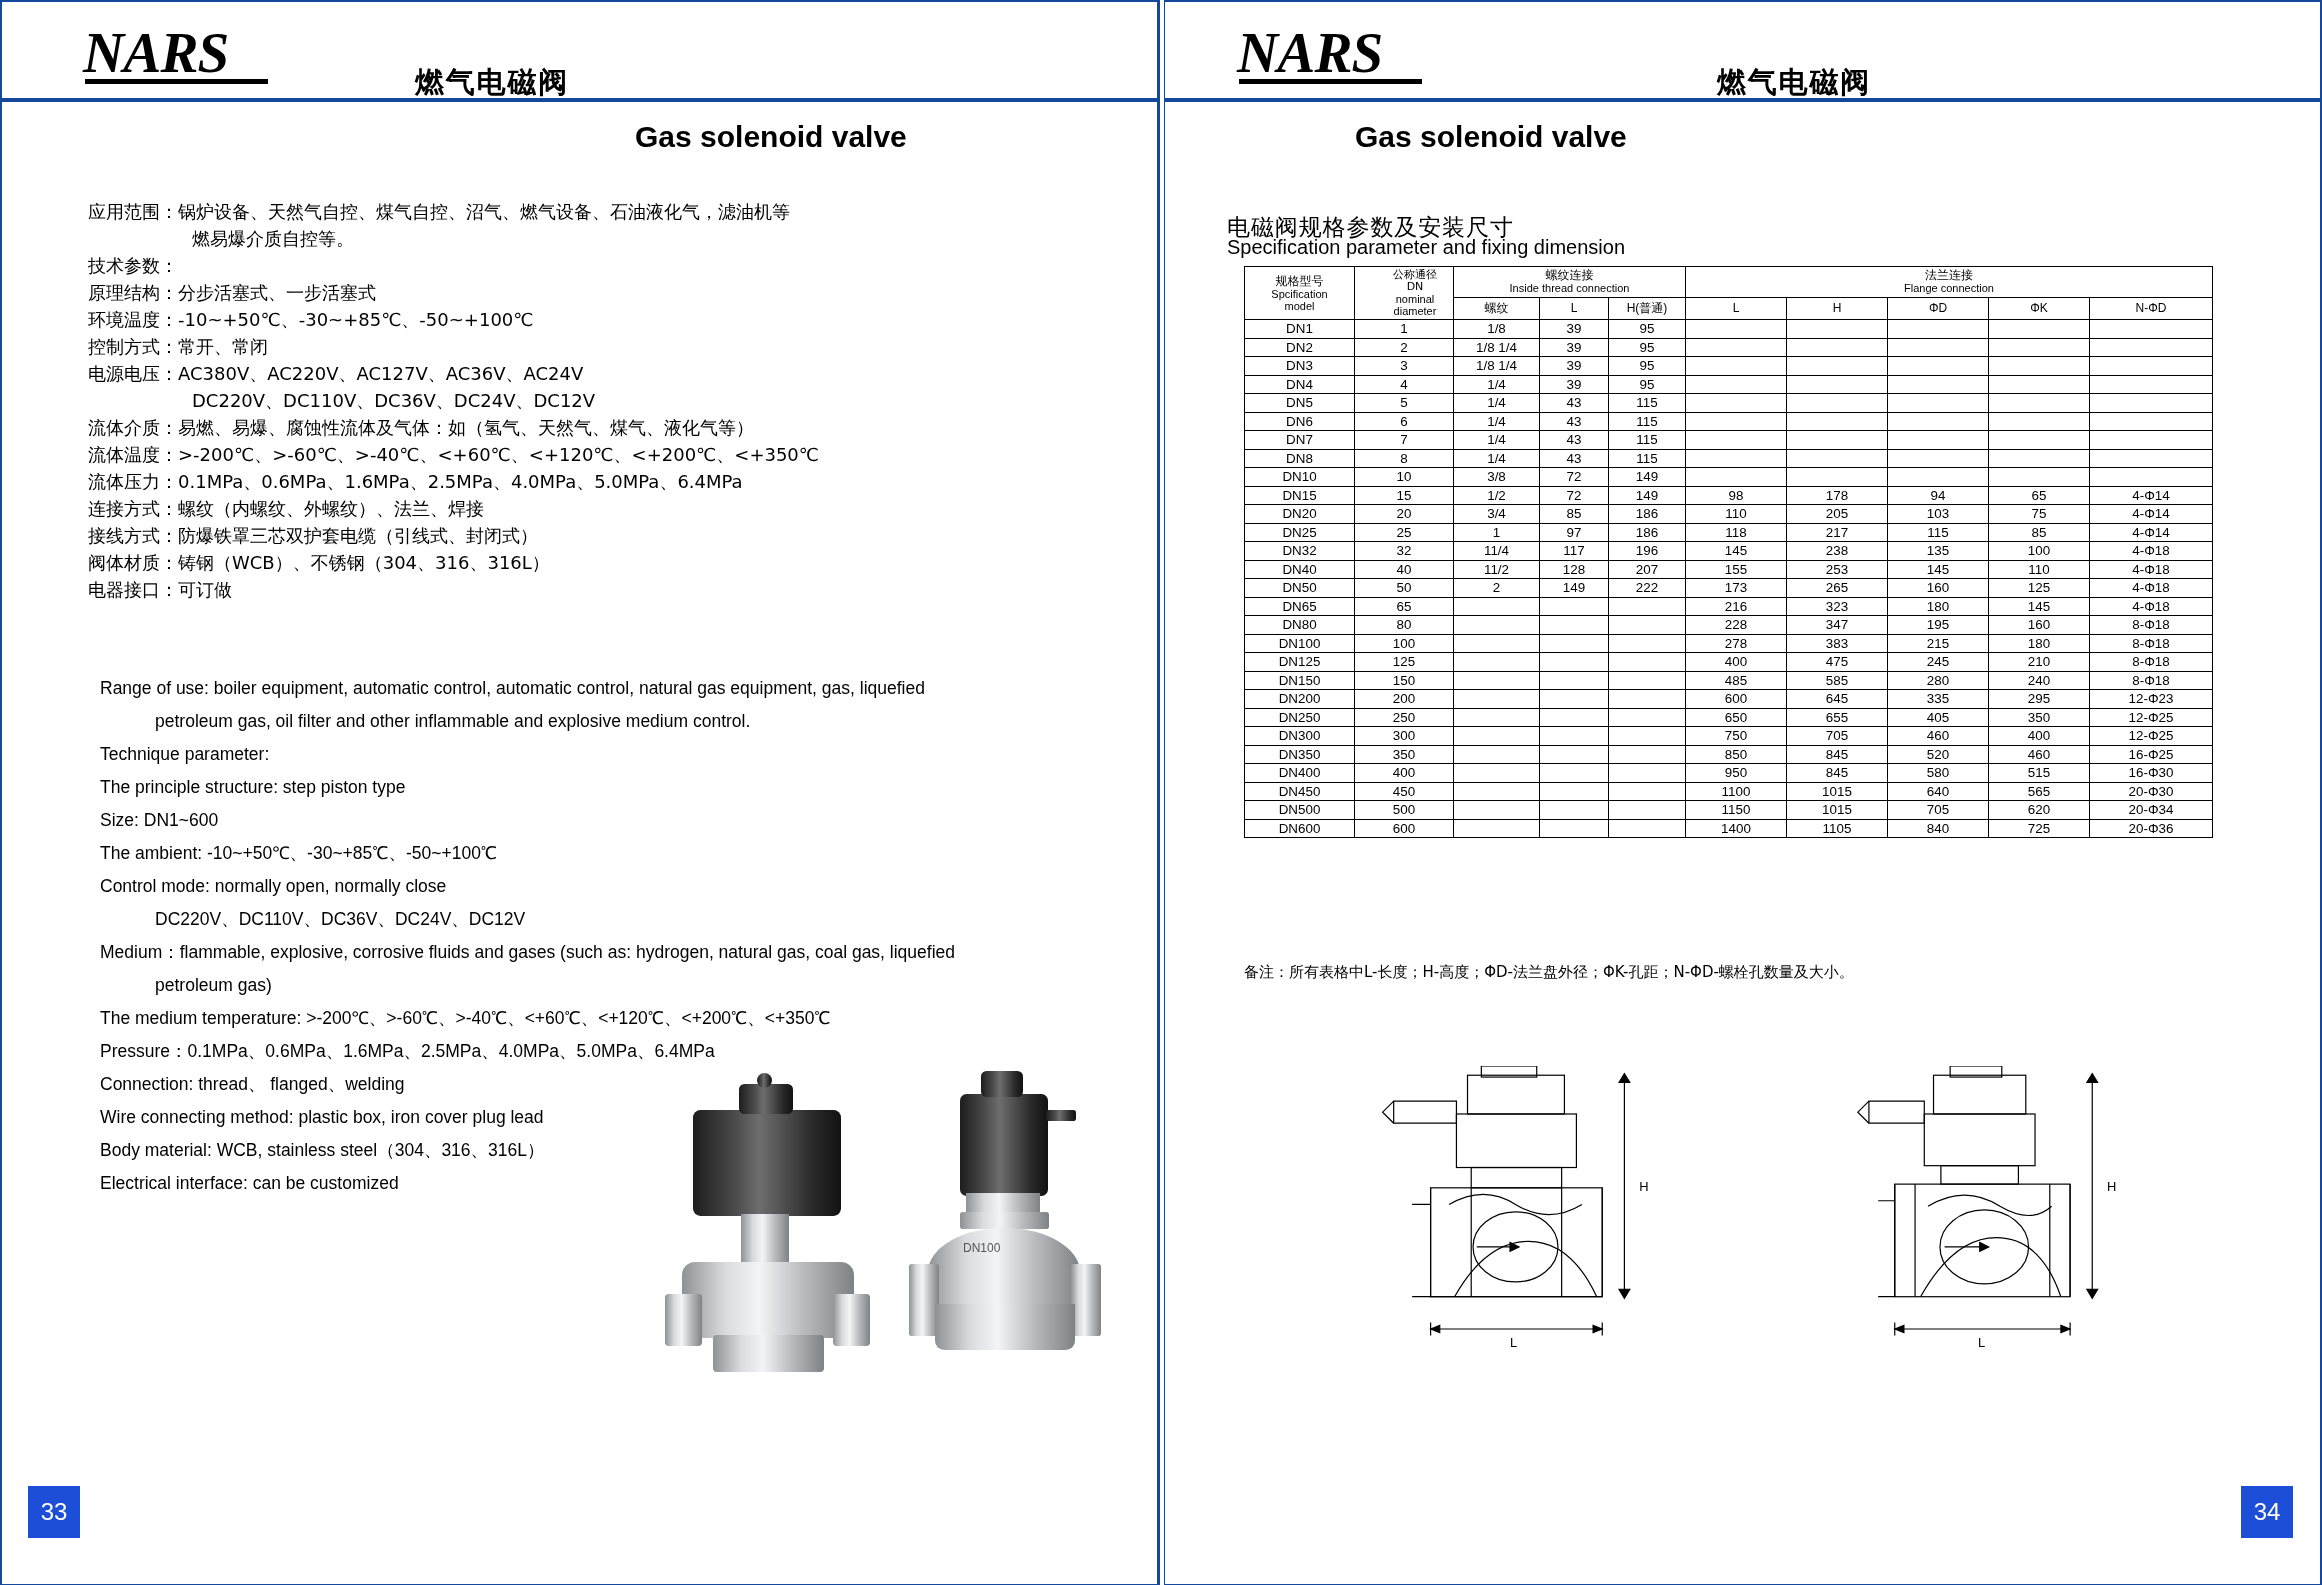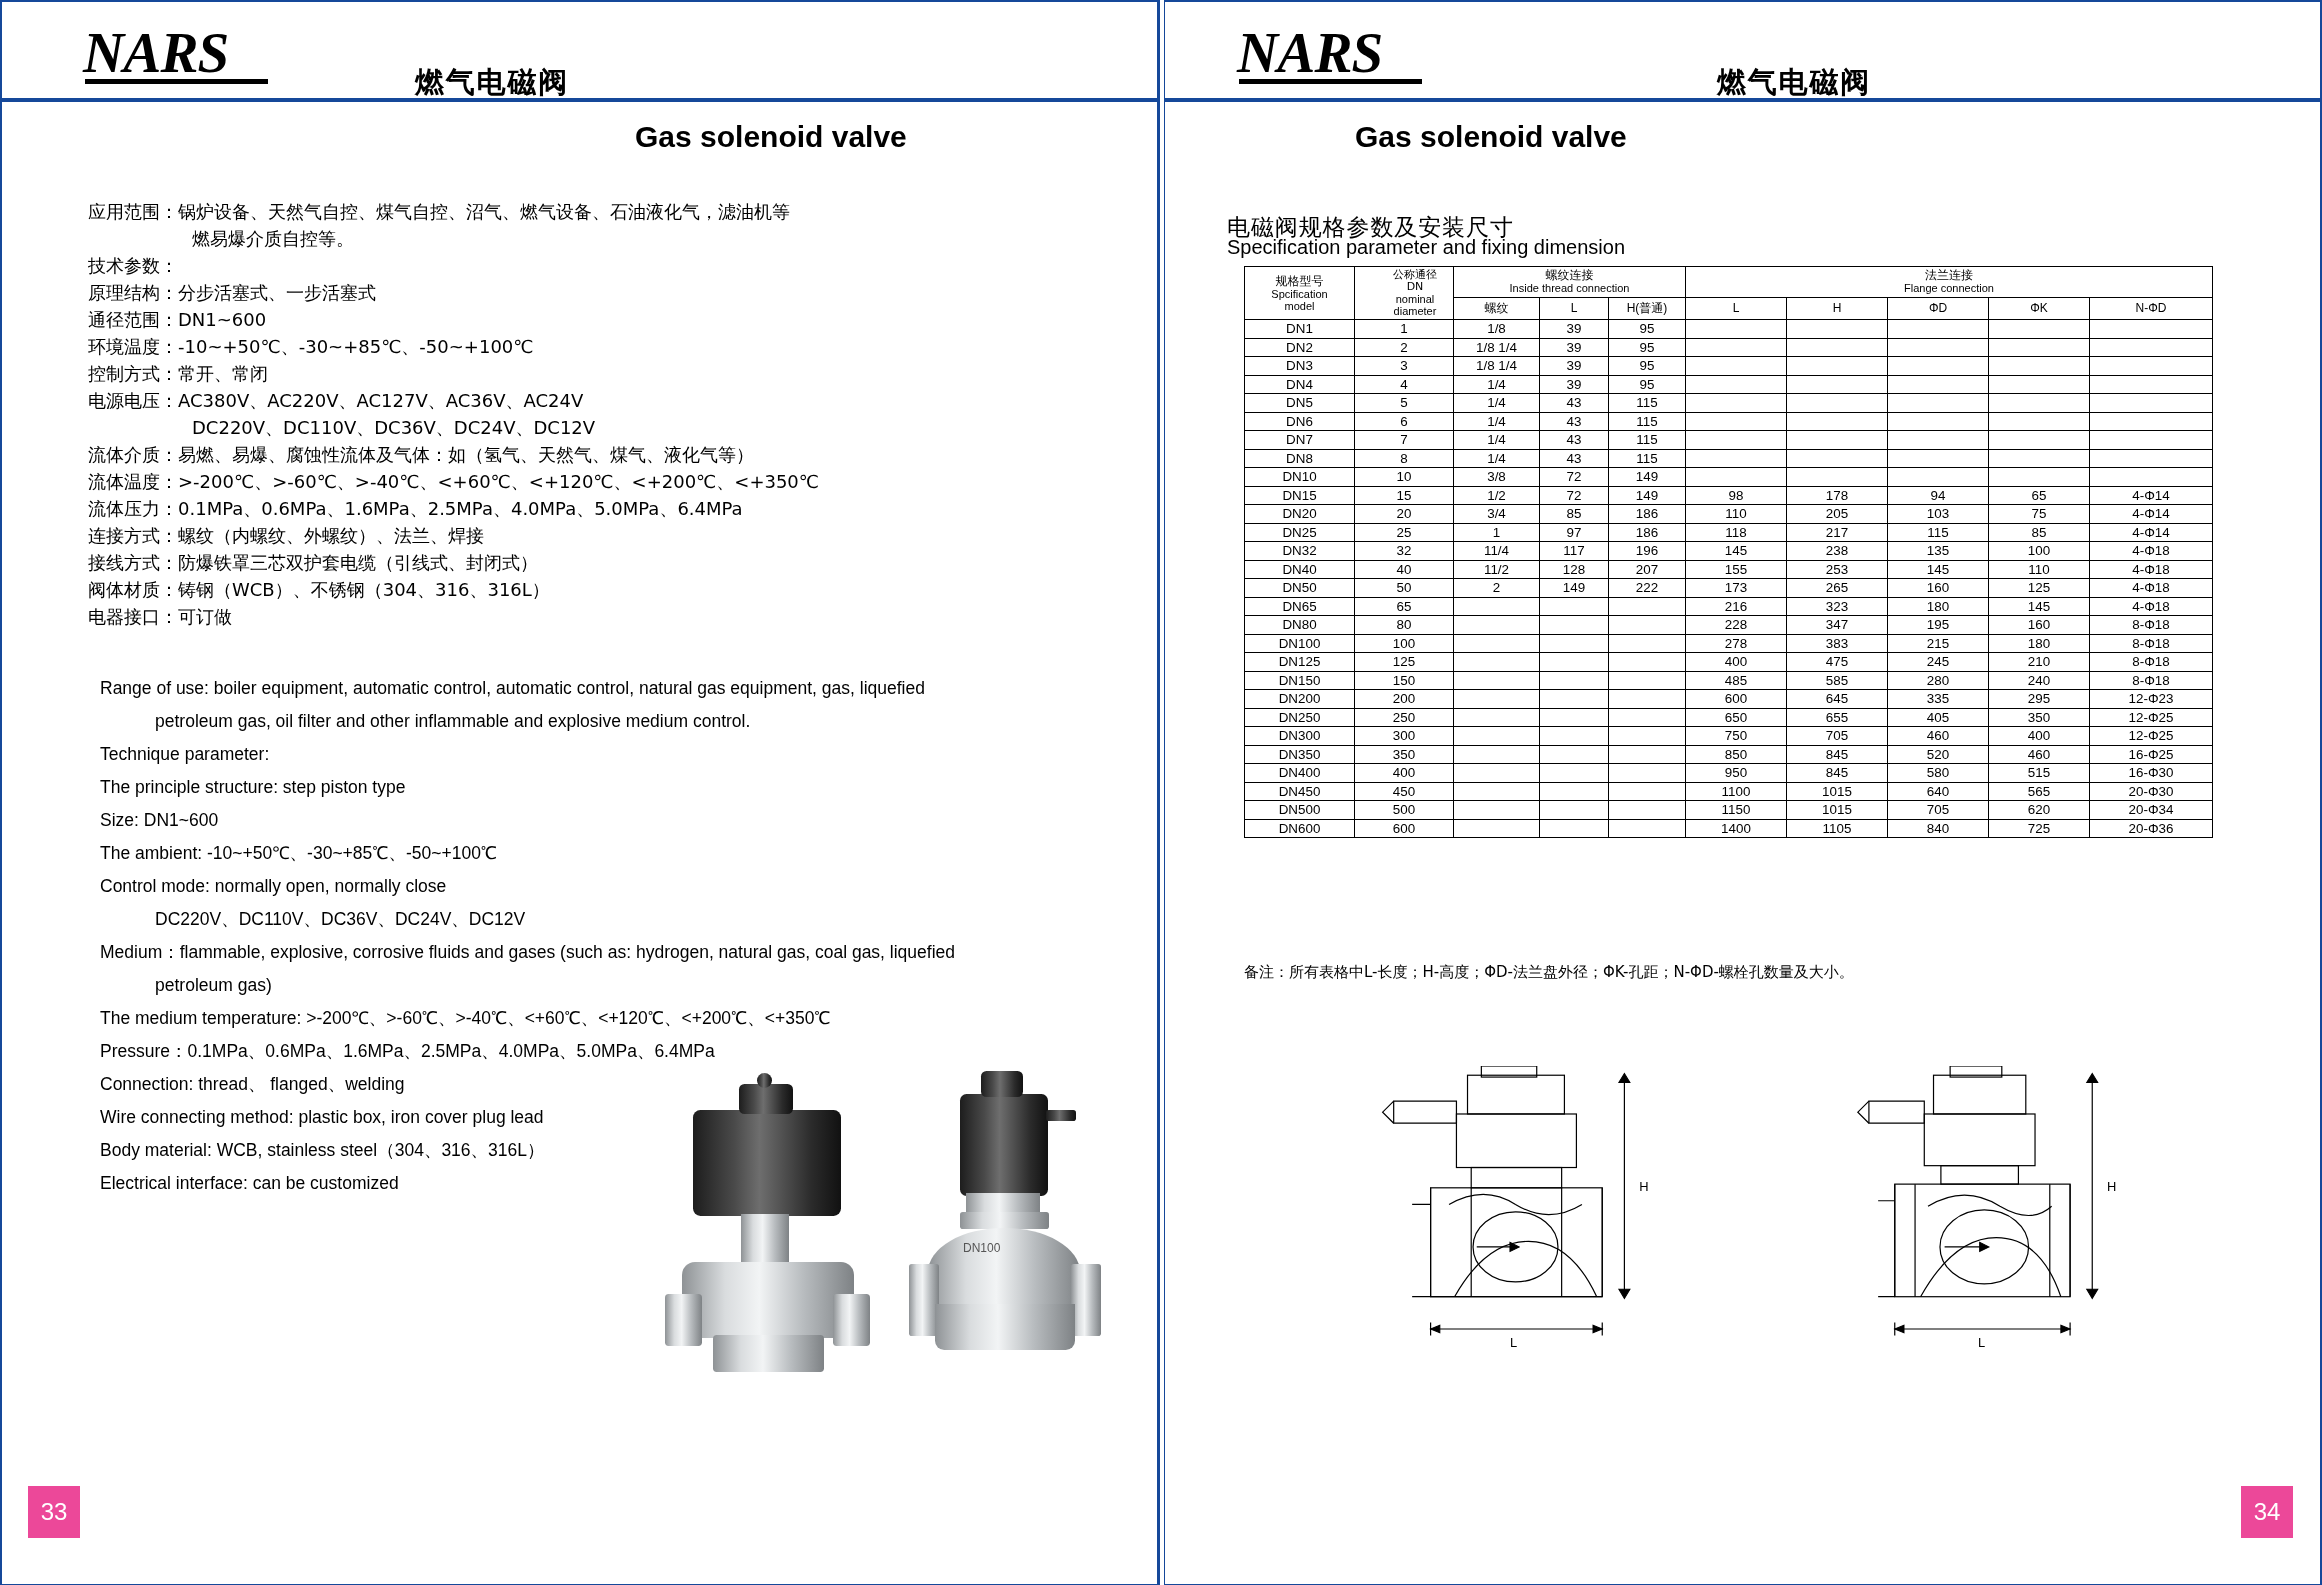--- a/index.html
+++ b/index.html
@@ -61,21 +61,21 @@
     padding:0;
     height:17.5px;
     line-height:17.5px;
   }
   table.spec th{font-weight:normal;font-size:12px;line-height:13px;}
   .grp-head{font-family:"DejaVu Sans", sans-serif;font-size:12px;}
   .note{position:absolute;left:1244px;top:963px;font-size:15px;font-family:"DejaVu Sans", sans-serif;}
 
   
   .pnum{
-    position:absolute;width:52px;height:52px;background:#ec4899;color:#fff;
+    position:absolute;width:52px;height:52px;background:#1d4ed8;color:#fff;
     font-size:24px;display:flex;align-items:center;justify-content:center;
   }
 
   
   .photo{position:absolute;}
   .coil-black{background:linear-gradient(90deg,#1d1d1d 0%,#4a4a4a 28%,#6e6e6e 45%,#2b2b2b 80%,#111 100%);}
   .steel{background:linear-gradient(90deg,#8e9295 0%,#d9dcde 25%,#f2f4f5 45%,#b9bdc0 70%,#7e8285 100%);}
 
   
   .drawing{position:absolute;}
@@ -94,21 +94,20 @@
     <div class="hdr-rule"></div>
   </div>
 
   <div class="gas-title" style="left:635px;top:120px;">Gas solenoid valve</div>
 
   <div class="cn-block">
     <div class="cn-line">应用范围：锅炉设备、天然气自控、煤气自控、沼气、燃气设备、石油液化气，滤油机等</div>
     <div class="cn-line cn-ind">燃易爆介质自控等。</div>
     <div class="cn-line">技术参数：</div>
     <div class="cn-line">原理结构：分步活塞式、一步活塞式</div>
-    <div class="cn-line">通径范围：DN1~600</div>
     <div class="cn-line">环境温度：-10~+50℃、-30~+85℃、-50~+100℃</div>
     <div class="cn-line">控制方式：常开、常闭</div>
     <div class="cn-line">电源电压：AC380V、AC220V、AC127V、AC36V、AC24V</div>
     <div class="cn-line cn-ind">DC220V、DC110V、DC36V、DC24V、DC12V</div>
     <div class="cn-line">流体介质：易燃、易爆、腐蚀性流体及气体：如（氢气、天然气、煤气、液化气等）</div>
     <div class="cn-line">流体温度：&gt;-200℃、&gt;-60℃、&gt;-40℃、&lt;+60℃、&lt;+120℃、&lt;+200℃、&lt;+350℃</div>
     <div class="cn-line">流体压力：0.1MPa、0.6MPa、1.6MPa、2.5MPa、4.0MPa、5.0MPa、6.4MPa</div>
     <div class="cn-line">连接方式：螺纹（内螺纹、外螺纹）、法兰、焊接</div>
     <div class="cn-line">接线方式：防爆铁罩三芯双护套电缆（引线式、封闭式）</div>
     <div class="cn-line">阀体材质：铸钢（WCB）、不锈钢（304、316、316L）</div>

